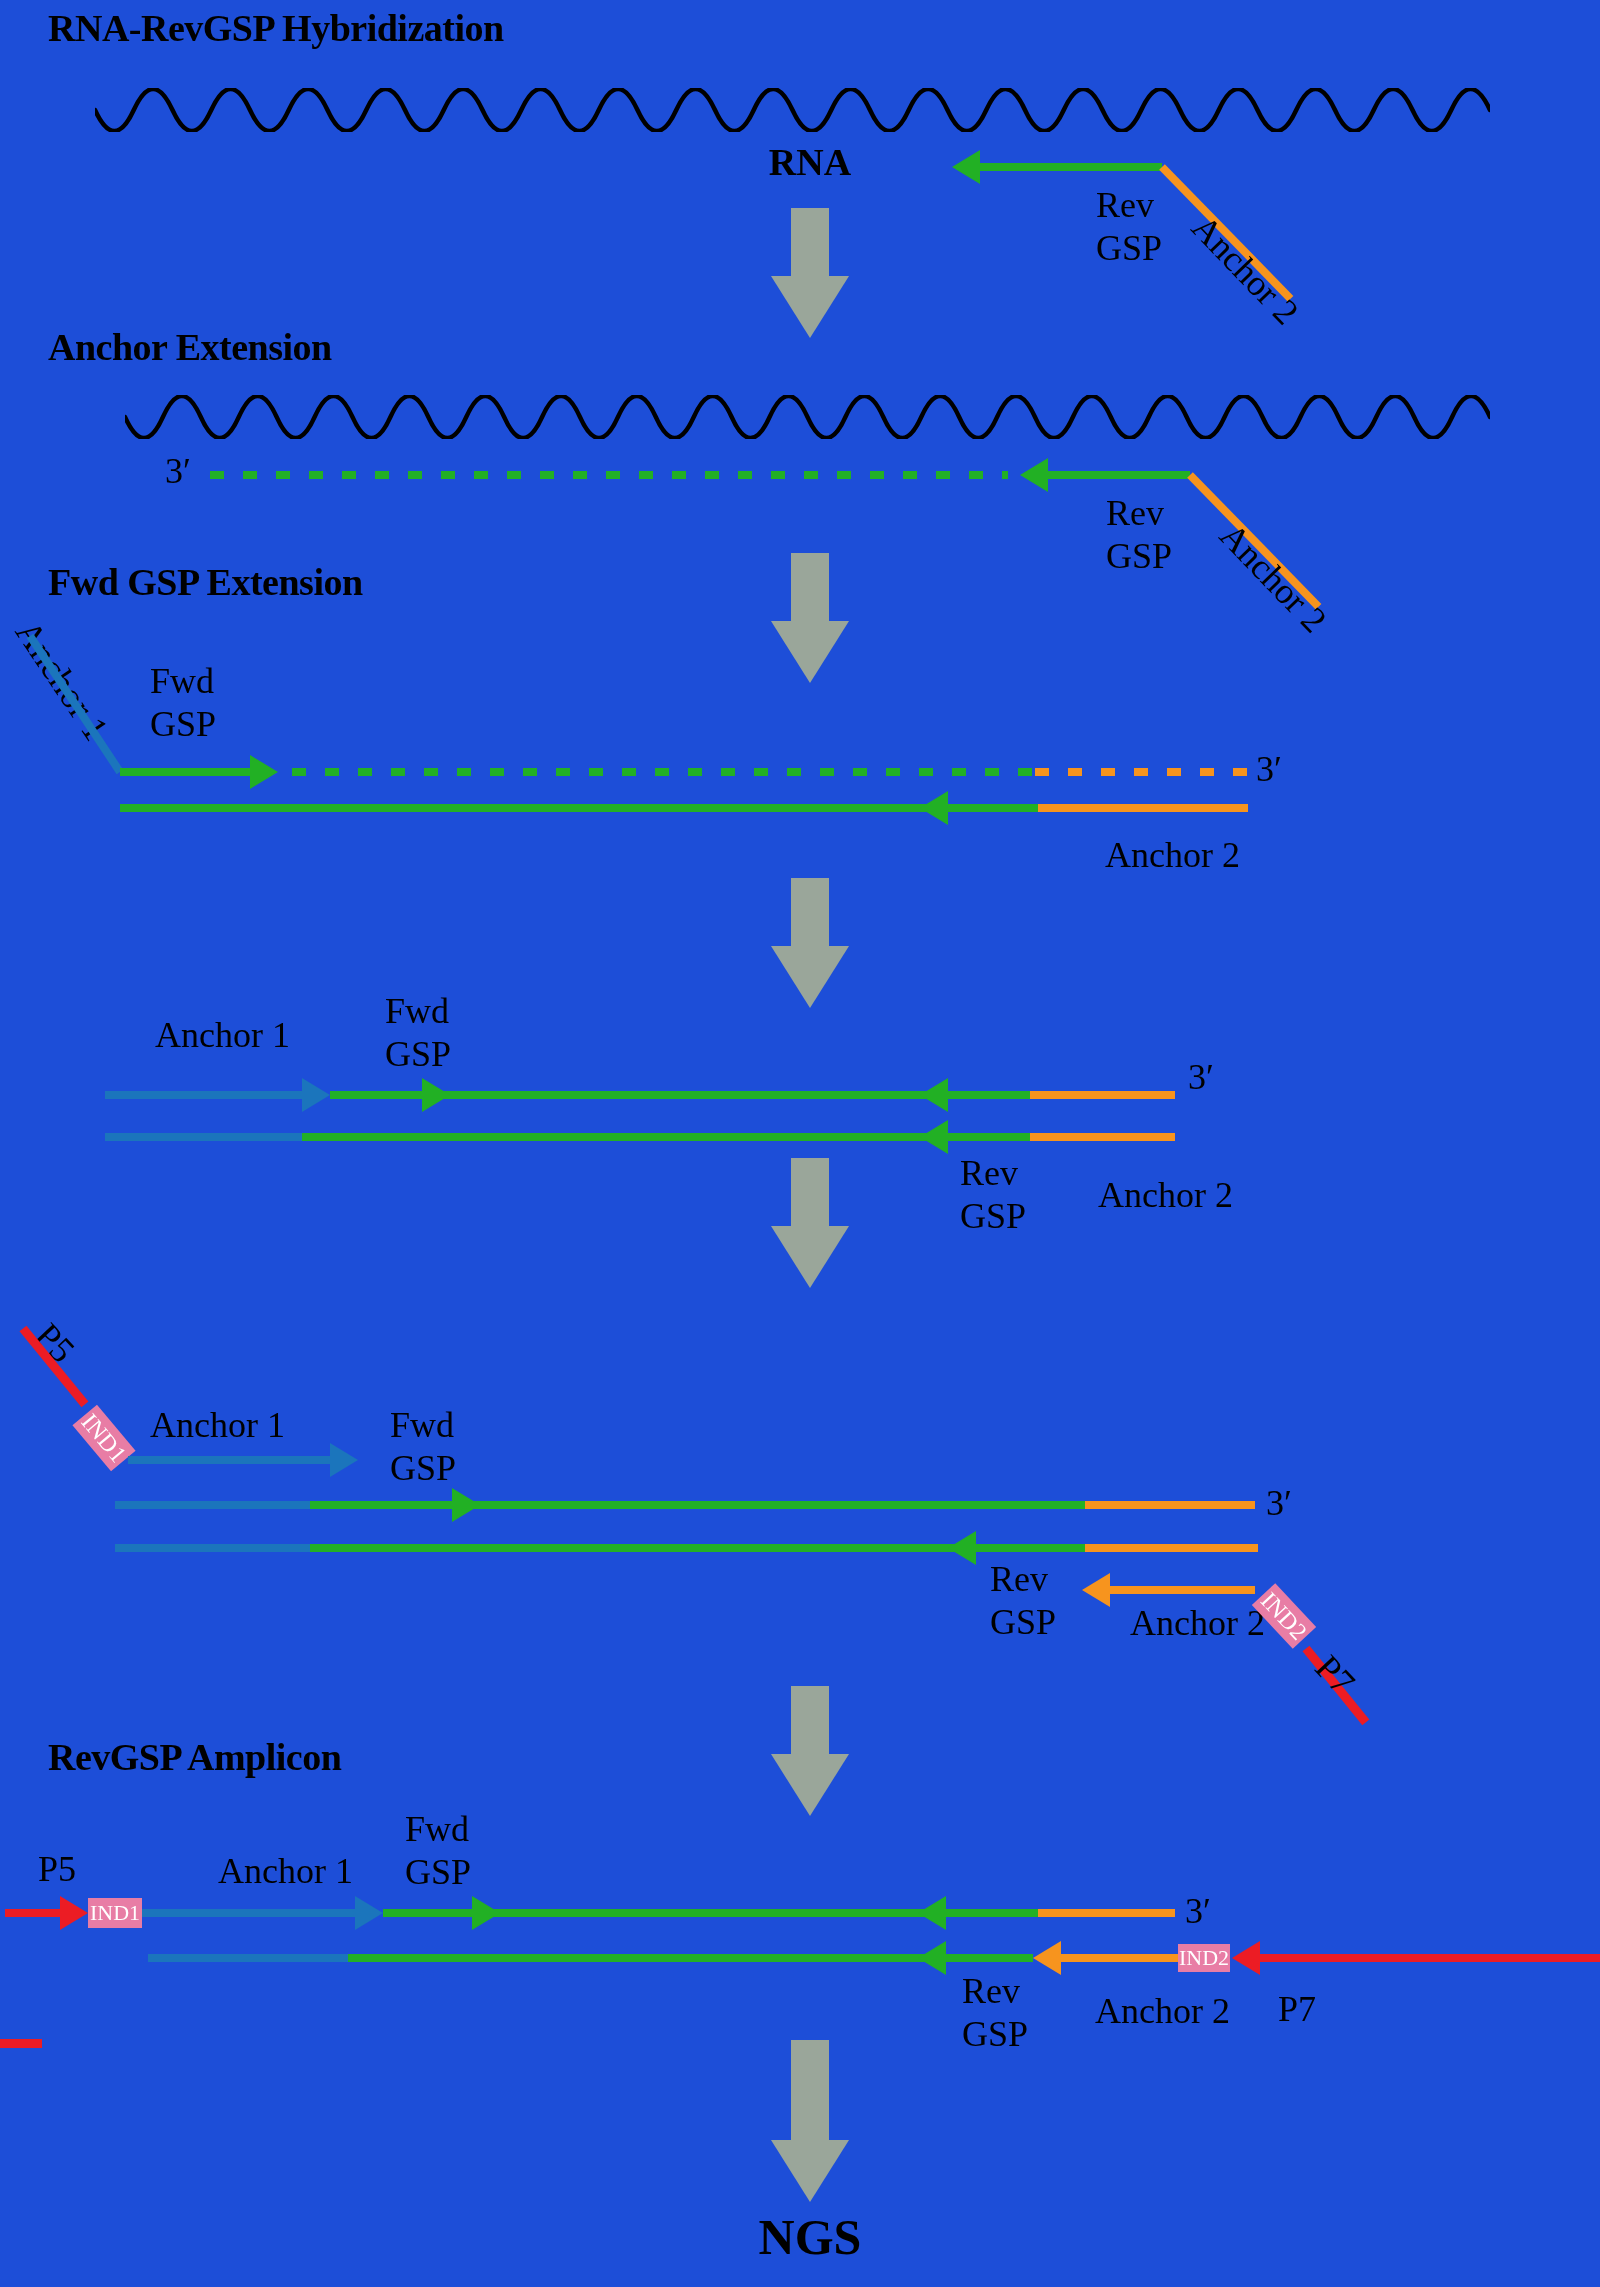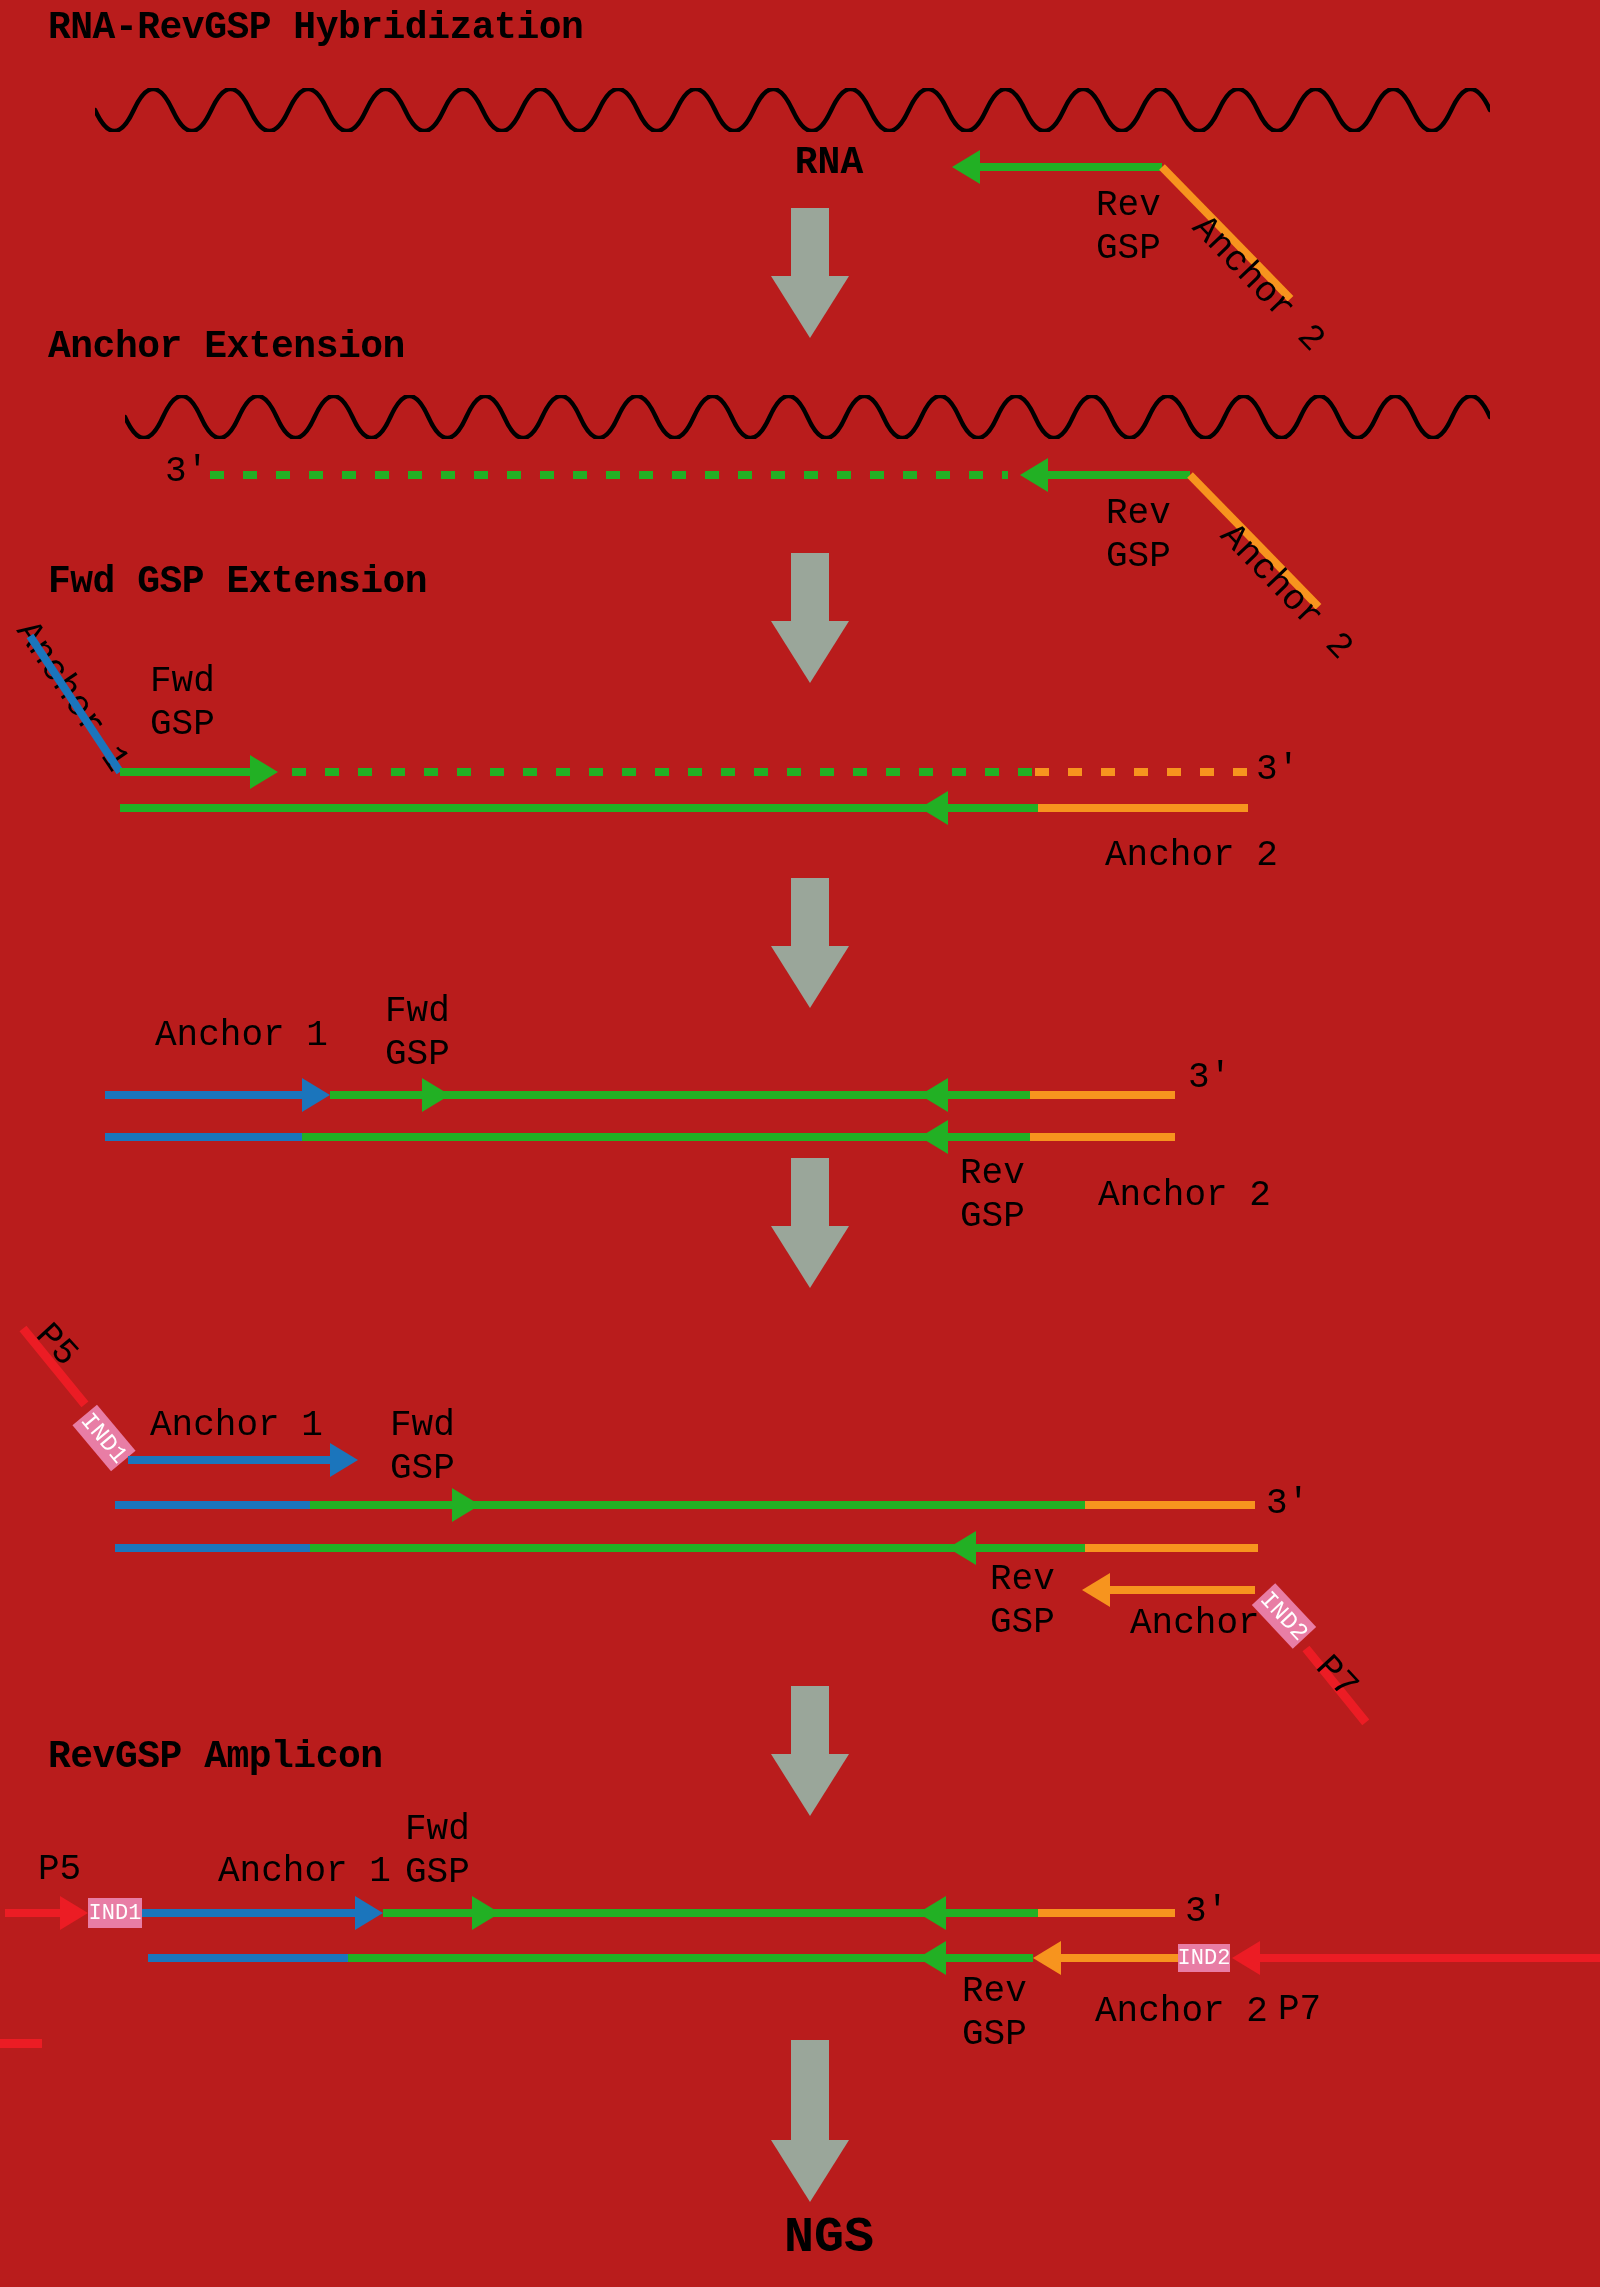--- a/index.html
+++ b/index.html
@@ -1,21 +1,21 @@
 <!DOCTYPE html>
 <html style="--green: #22B024; --blue: #1B75BC; --orange: #F7941E; --red: #EC1C24; --pink: #E87DA5; --gray: #9AA69A;"><head>
 <meta charset="utf-8">
 <style>
   html,body{margin:0;padding:0;background:#fff;}
-  #canvas{position:relative;width:1600px;height:2287px;background:#b91c1c;overflow:hidden;
-          font-family:Liberation Mono, monospace;color:#000;}
+  #canvas{position:relative;width:1600px;height:2287px;background:#1d4ed8;overflow:hidden;
+          font-family:Liberation Serif, serif;color:#000;}
   .ttl{position:absolute;font-size:38px;font-weight:700;white-space:nowrap;letter-spacing:-0.5px;}
   .lbl{position:absolute;font-size:36px;white-space:nowrap;line-height:1.1;}
   .b2 div{line-height:43px;}
-  .bold{font-weight:700;margin-left:19px;}
+  .bold{font-weight:700;}
   .rot{transform-origin:0 0;}
   .line{position:absolute;height:8px;}
   .diag{position:absolute;height:8px;transform-origin:0 50%;}
   .dash-green{position:absolute;height:8px;background:repeating-linear-gradient(90deg,var(--green) 0 14px,transparent 14px 33px);}
   .dash-orange{position:absolute;height:8px;background:repeating-linear-gradient(90deg,var(--orange) 0 14px,transparent 14px 33px);}
   .ah{position:absolute;width:0;height:0;border-top:17px solid transparent;border-bottom:17px solid transparent;}
   .ah-r{border-left:28px solid;}
   .ah-l{border-right:28px solid;}
   .ah-r.green{border-left-color:var(--green);} .ah-l.green{border-right-color:var(--green);}
   .ah-r.blue{border-left-color:var(--blue);} .ah-l.orange{border-right-color:var(--orange);}

